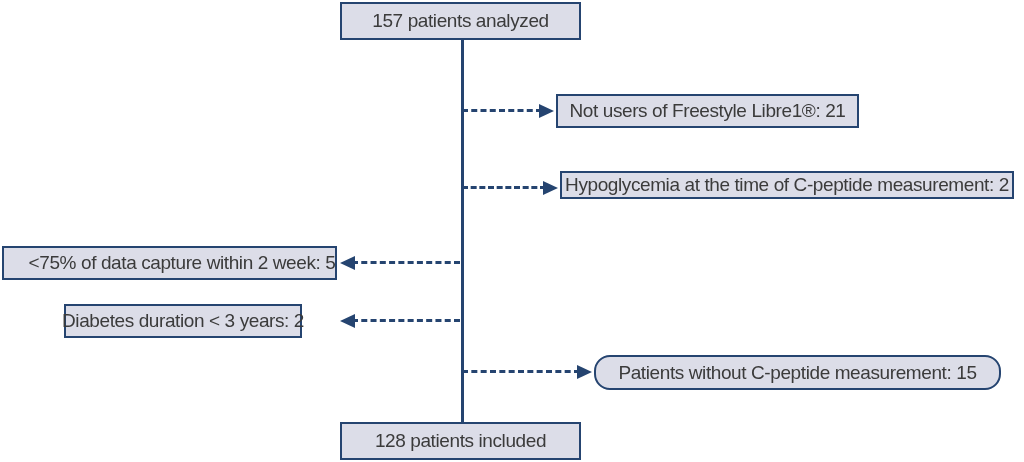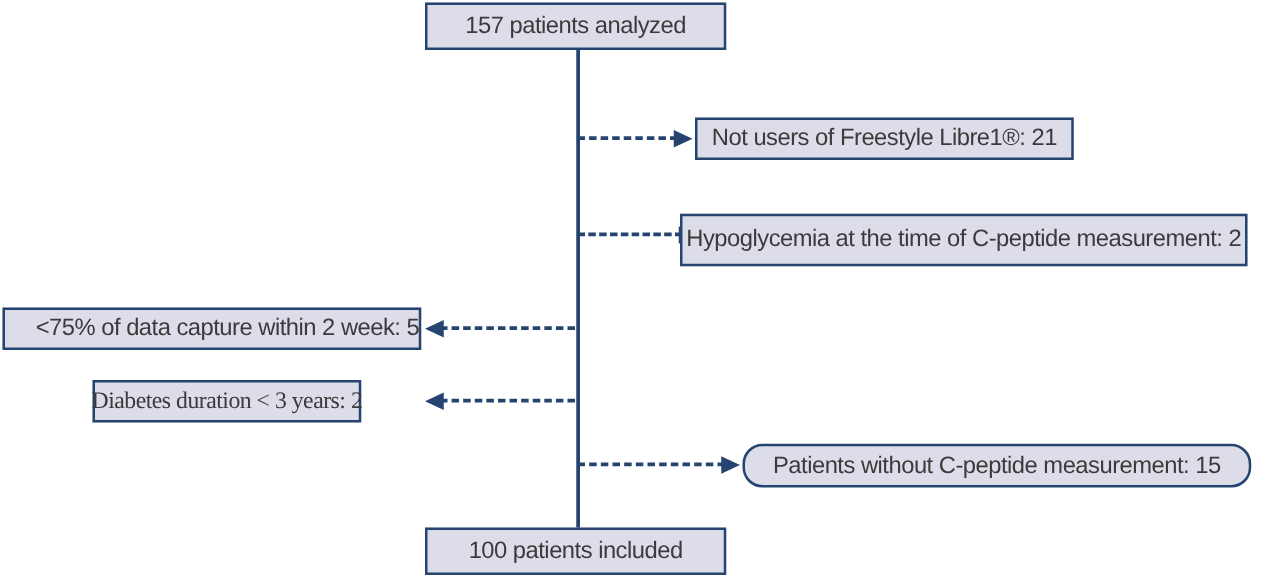--- a/index.html
+++ b/index.html
@@ -26,23 +26,23 @@
     display: flex;
     align-items: center;
     justify-content: center;
     white-space: nowrap;
   }
   .box.main { width: 241px; height: 38px; left: 340px; }
   .box.top-box { top: 2px; }
   .box.bottom-box { top: 422px; }
 
   .box.b1 { left: 556px; top: 94px;  width: 303px; height: 34px; }
-  .box.b2 { left: 544px; top: 171px; width: 454px; height: 42px; }
+  .box.b2 { left: 560px; top: 171px; width: 454px; height: 28px; }
   .box.b3 { left: 2px;   top: 246px; width: 335px; height: 34px; padding-left: 25px; }
-  .box.b4 { left: 74px;  top: 304px; width: 215px; height: 34px; font-family: Liberation Serif, serif; }
+  .box.b4 { left: 64px;  top: 304px; width: 238px; height: 34px; }
   .box.b5 { left: 594px; top: 355px; width: 407px; height: 35px; border-radius: 16px; }
 
   .vline {
     position: absolute;
     left: 461px;
     top: 39px;
     width: 3px;
     height: 384px;
     background: #254470;
   }
@@ -104,15 +104,15 @@
     <div class="head"></div>
   </div>
   <div class="box b4">Diabetes duration &lt; 3 years: 2</div>
 
   <div class="arrow right a5">
     <div class="dash"></div>
     <div class="head"></div>
   </div>
   <div class="box b5">Patients without C-peptide measurement: 15</div>
 
-  <div class="box main bottom-box">100 patients included</div>
+  <div class="box main bottom-box">128 patients included</div>
 
 </div>
 
 </body></html>

